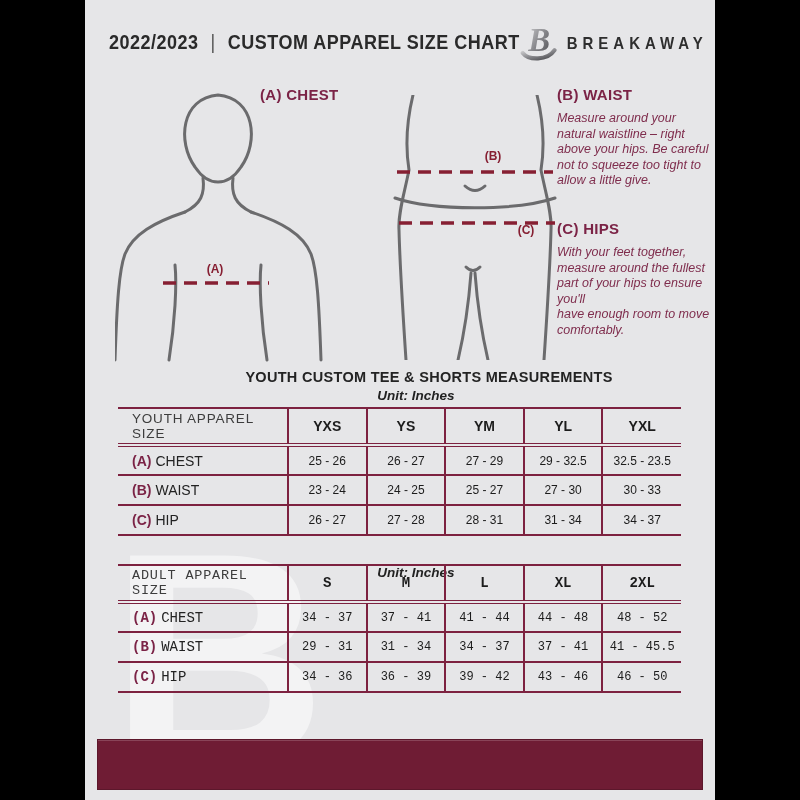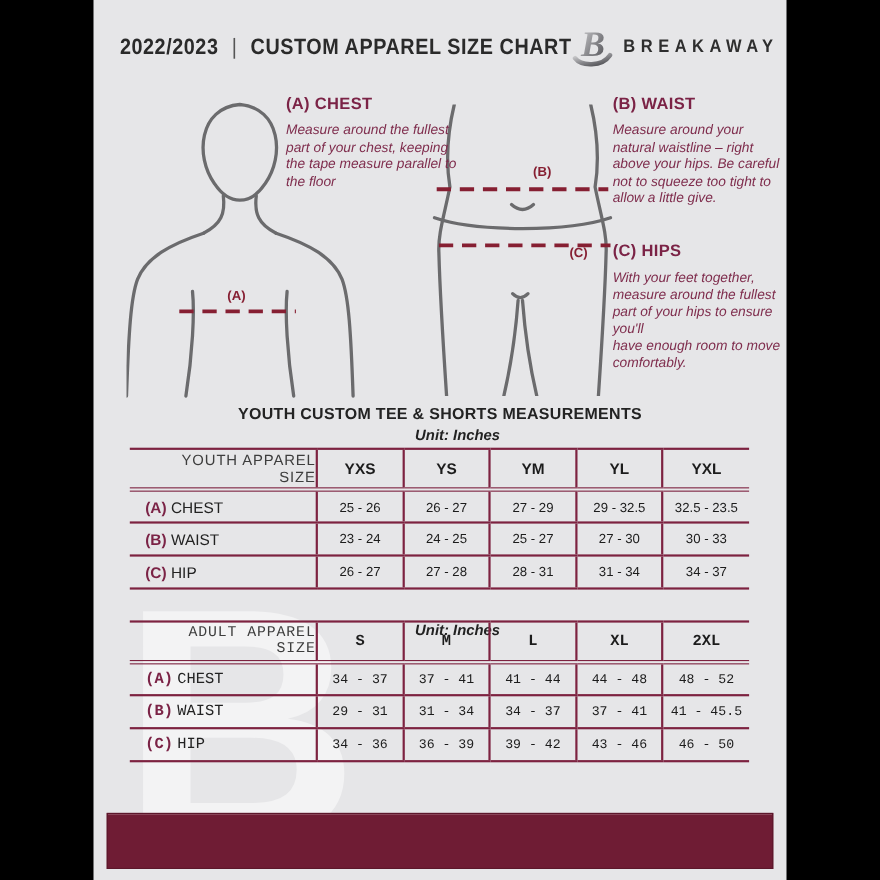--- a/index.html
+++ b/index.html
@@ -34,32 +34,32 @@
   .instr{position:absolute;z-index:1;}
   .instr h3{color:var(--heading);font-size:15px;font-weight:bold;letter-spacing:.3px;margin-bottom:8px;}
   .instr p{color:var(--bodytxt);font-size:12.5px;font-style:italic;line-height:1.24;white-space:pre-line;}
   #instrA{left:175px;top:86px;width:155px;}
   #instrB{left:472px;top:86px;width:152px;}
   #instrC{left:472px;top:220px;width:160px;}
 
   
   .sec-title{position:absolute;left:0;width:100%;text-align:center;font-size:14.5px;font-weight:bold;color:#232323;letter-spacing:.3px;z-index:1;}
   .sec-unit{position:absolute;left:16px;width:100%;text-align:center;font-size:13.5px;font-style:italic;font-weight:600;color:#222;z-index:1;}
-  #youth-title{top:369px;} #youth-unit{top:388px;}
+  #youth-title{top:369px;margin-left:29px;} #youth-unit{top:388px;}
   #adult-title{top:546px;} #adult-unit{top:565px;}
 
   
   .size-table{position:absolute;left:33px;width:563px;border-collapse:collapse;table-layout:fixed;z-index:1;background:transparent;}
   #youth-table{top:407px;} #adult-table{top:564px;font-family:Liberation Mono, monospace;}
   .size-table col.lab{width:170px;}
   .size-table th,.size-table td{border-left:2px solid var(--tableline);}
   .size-table th:first-child,.size-table td:first-child{border-left:none;}
   .size-table thead th{height:37px;border-top:2px solid var(--tableline);border-bottom:4px double var(--tableline);
     font-size:14px;font-weight:bold;color:#1c1c1c;text-align:center;vertical-align:middle;}
-  .size-table thead th.lab-h{font-weight:400;color:#3d3d3d;font-size:13.5px;letter-spacing:.8px;text-align:right;padding-left:14px;margin-top:10px;}
+  .size-table thead th.lab-h{font-weight:400;color:#3d3d3d;font-size:13.5px;letter-spacing:.8px;text-align:left;padding-left:14px;margin-top:10px;}
   .size-table tbody td{height:30px;border-bottom:2px solid var(--tableline);font-size:12px;color:#1c1c1c;
     text-align:center;vertical-align:middle;}
   .size-table tbody td.row-lab{text-align:left;padding-left:14px;font-size:14px;color:#222;}
   .size-table .pfx{color:var(--heading);font-weight:bold;margin-right:4px;}
 
   
   .footer-bar{position:absolute;left:12px;top:739px;width:606px;height:51px;background:var(--footer);
     border:1px solid #5c172b;box-shadow:inset 0 1px 0 rgba(255,255,255,.18);z-index:1;}
 
   svg .outline{fill:none;stroke:var(--fig);stroke-width:3;stroke-linecap:round;}
@@ -116,21 +116,20 @@
     <line class="dash" x1="14" y1="77" x2="170" y2="77"></line>
     <line class="dash" x1="16" y1="128" x2="172" y2="128"></line>
   </svg>
 
   <span class="measure-label" id="labelA">(A)</span>
   <span class="measure-label" id="labelB">(B)</span>
   <span class="measure-label" id="labelC">(C)</span>
 
   <div class="instr" id="instrA">
     <h3>(A) CHEST</h3>
-    <p>Measure around the fullest part of your chest, keeping the tape measure parallel to the floor</p>
   </div>
   <div class="instr" id="instrB">
     <h3>(B) WAIST</h3>
     <p>Measure around your natural waistline – right above your hips. Be careful not to squeeze too tight to allow a little give.</p>
   </div>
   <div class="instr" id="instrC">
     <h3>(C) HIPS</h3>
     <p>With your feet together, measure around the fullest part of your hips to ensure you'll
 have enough room to move comfortably.</p>
   </div>

